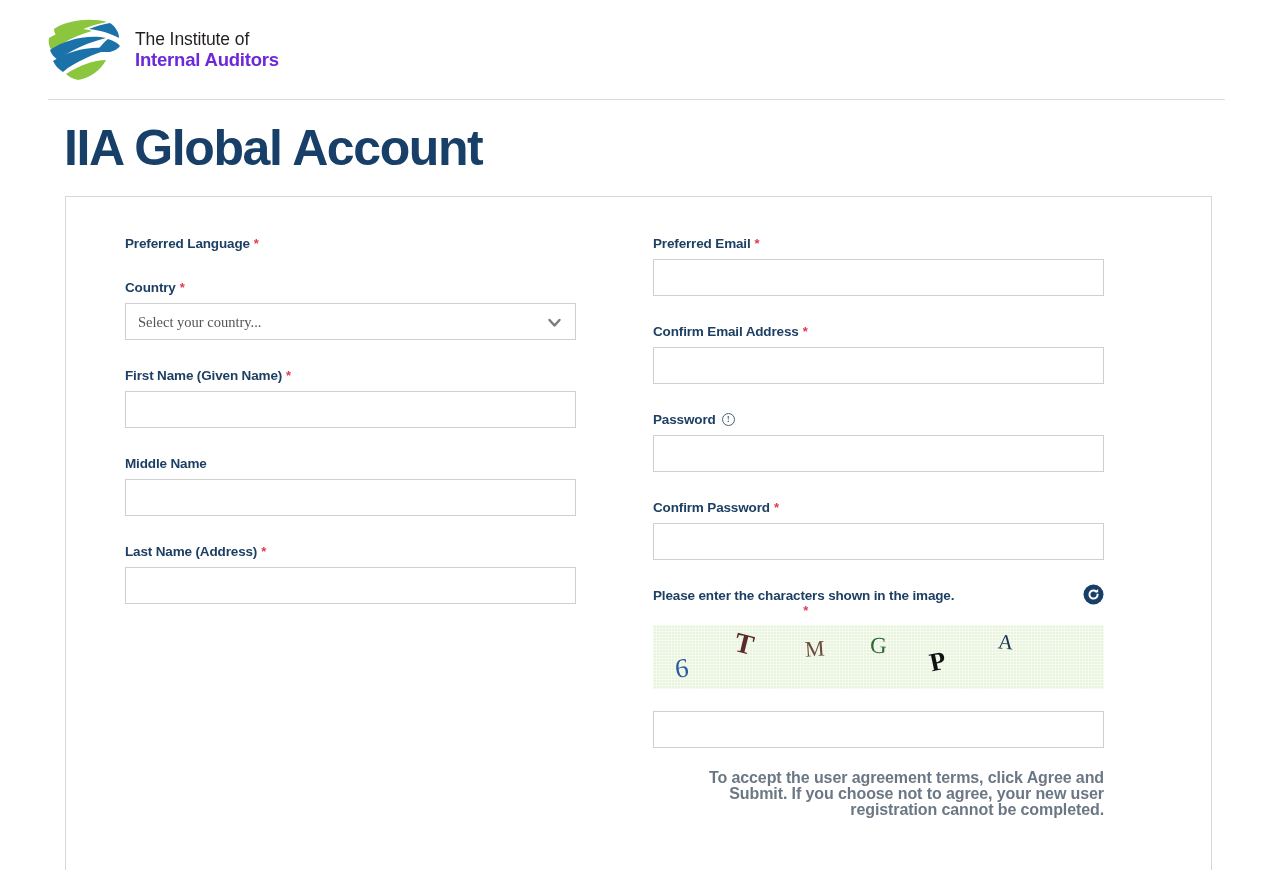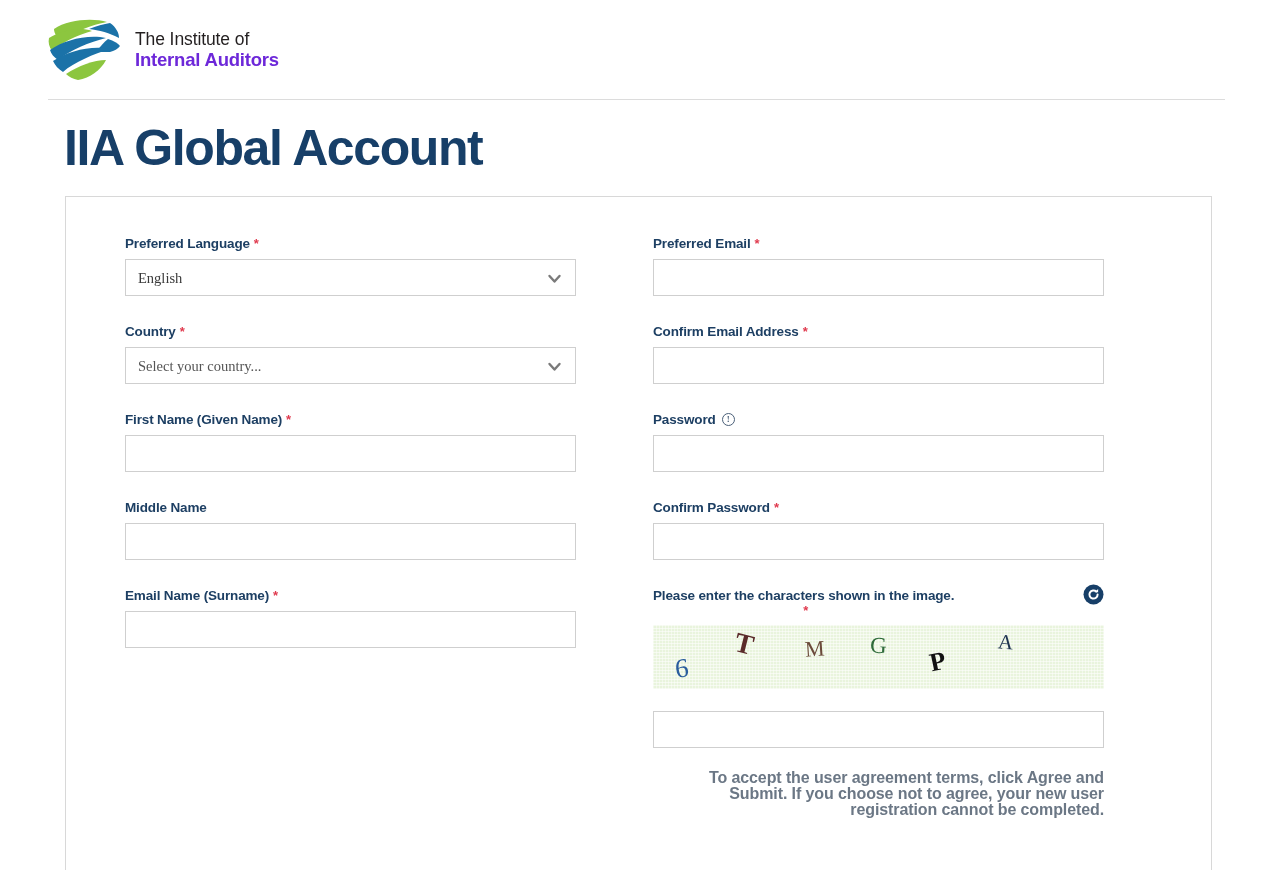--- a/index.html
+++ b/index.html
@@ -226,28 +226,20 @@
 
   <div class="card">
 
     <div class="col-left">
 
       <div class="field">
         <div class="label">
           <span>Preferred Language</span>
           <span class="req">*</span>
         </div>
-        <div class="select-wrap">
-          <span class="select-value">English</span>
-          <span class="chevron">
-            <svg width="15" height="15" viewBox="0 0 15 15">
-                <path d="M2.5 5 L7.5 10.5 L12.5 5" stroke="#7a7a7a" stroke-width="2.4" fill="none" stroke-linecap="round" stroke-linejoin="round"></path>
-              </svg>
-          </span>
-        </div>
       </div>
 
       <div class="field">
         <div class="label">
           <span>Country</span>
           <span class="req">*</span>
         </div>
         <div class="select-wrap">
           <span class="select-value placeholder">Select your country...</span>
           <span class="chevron">
@@ -268,21 +260,21 @@
 
       <div class="field">
         <div class="label">
           <span>Middle Name</span>
         </div>
         <input class="input" type="text" value="" style="">
       </div>
 
       <div class="field">
         <div class="label">
-          <span>Email Name (Surname)</span>
+          <span>Last Name (Address)</span>
           <span class="req">*</span>
         </div>
         <input class="input" type="text" value="" style="">
       </div>
 
     </div>
 
     <div class="col-right">
 
       <div class="field">

